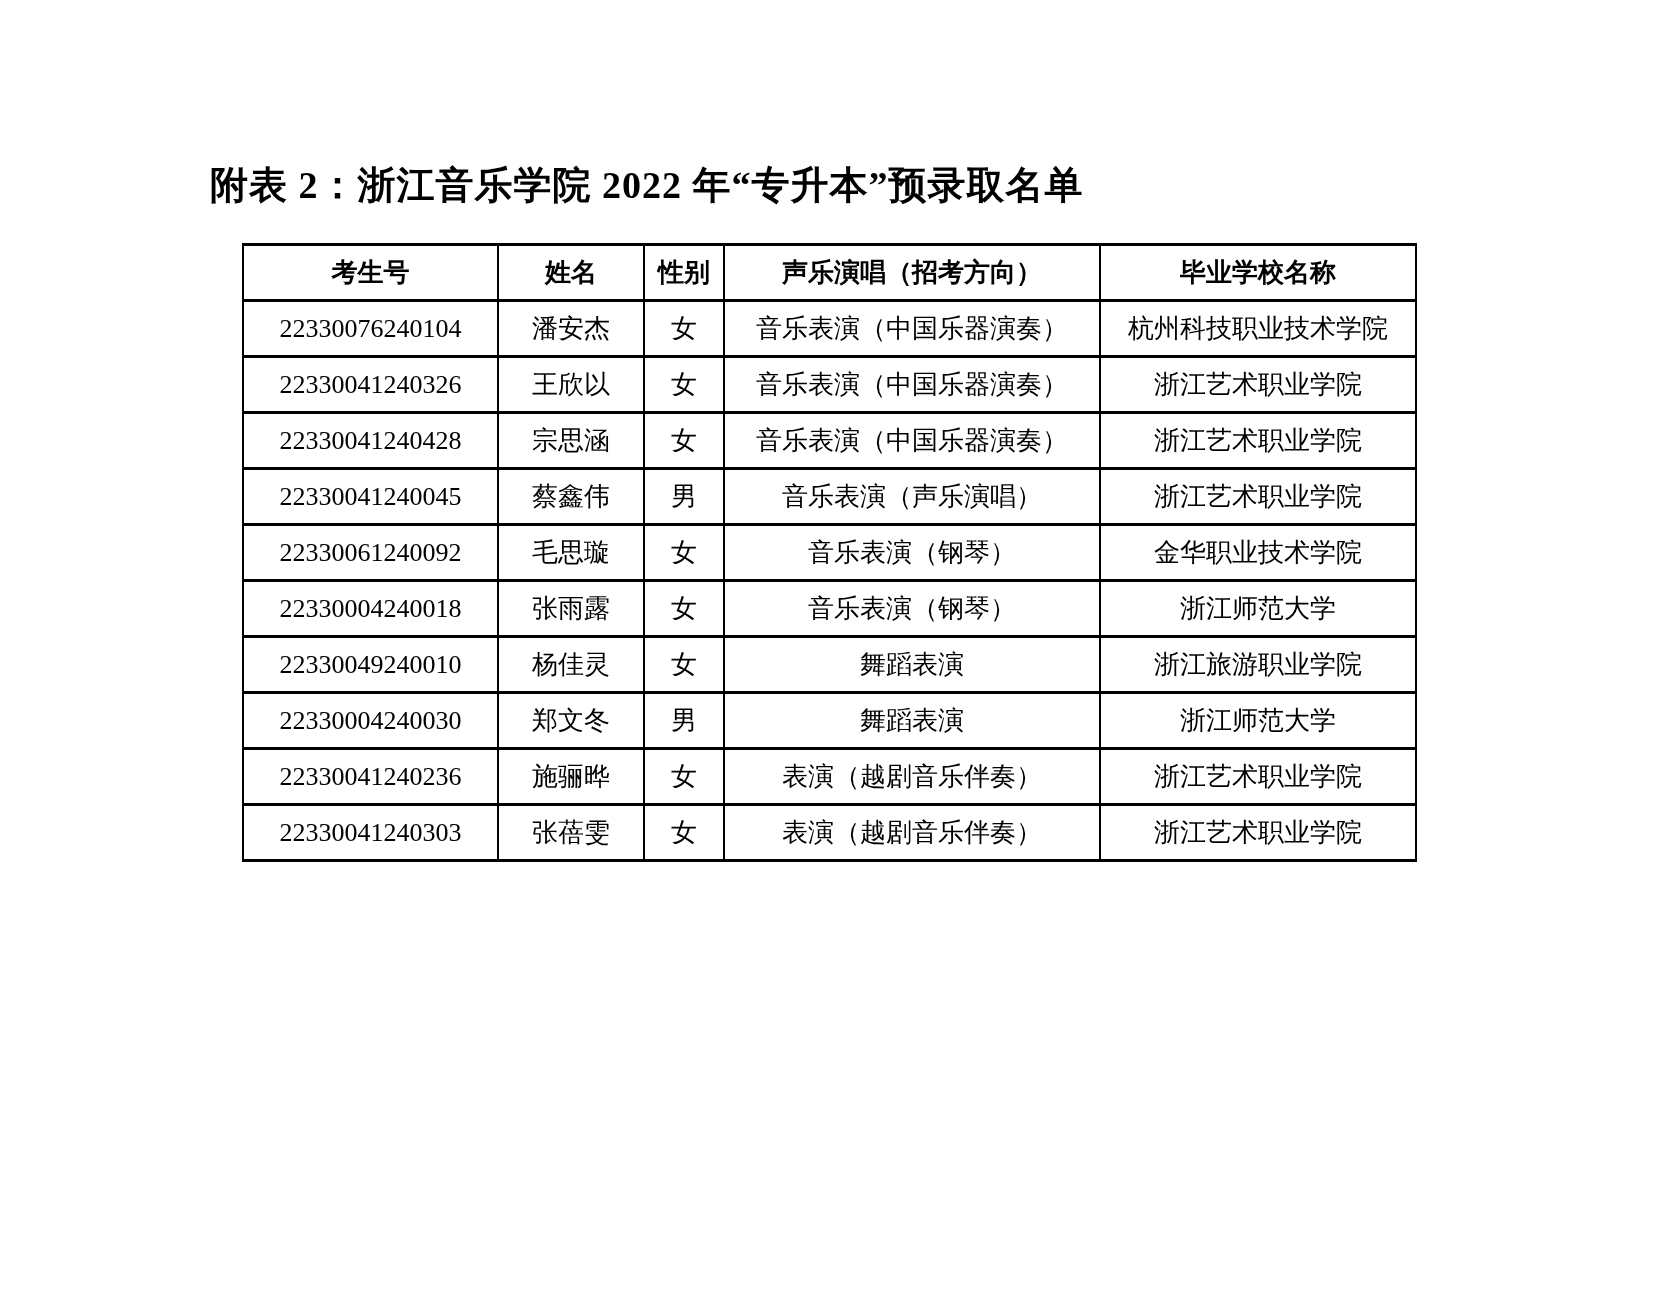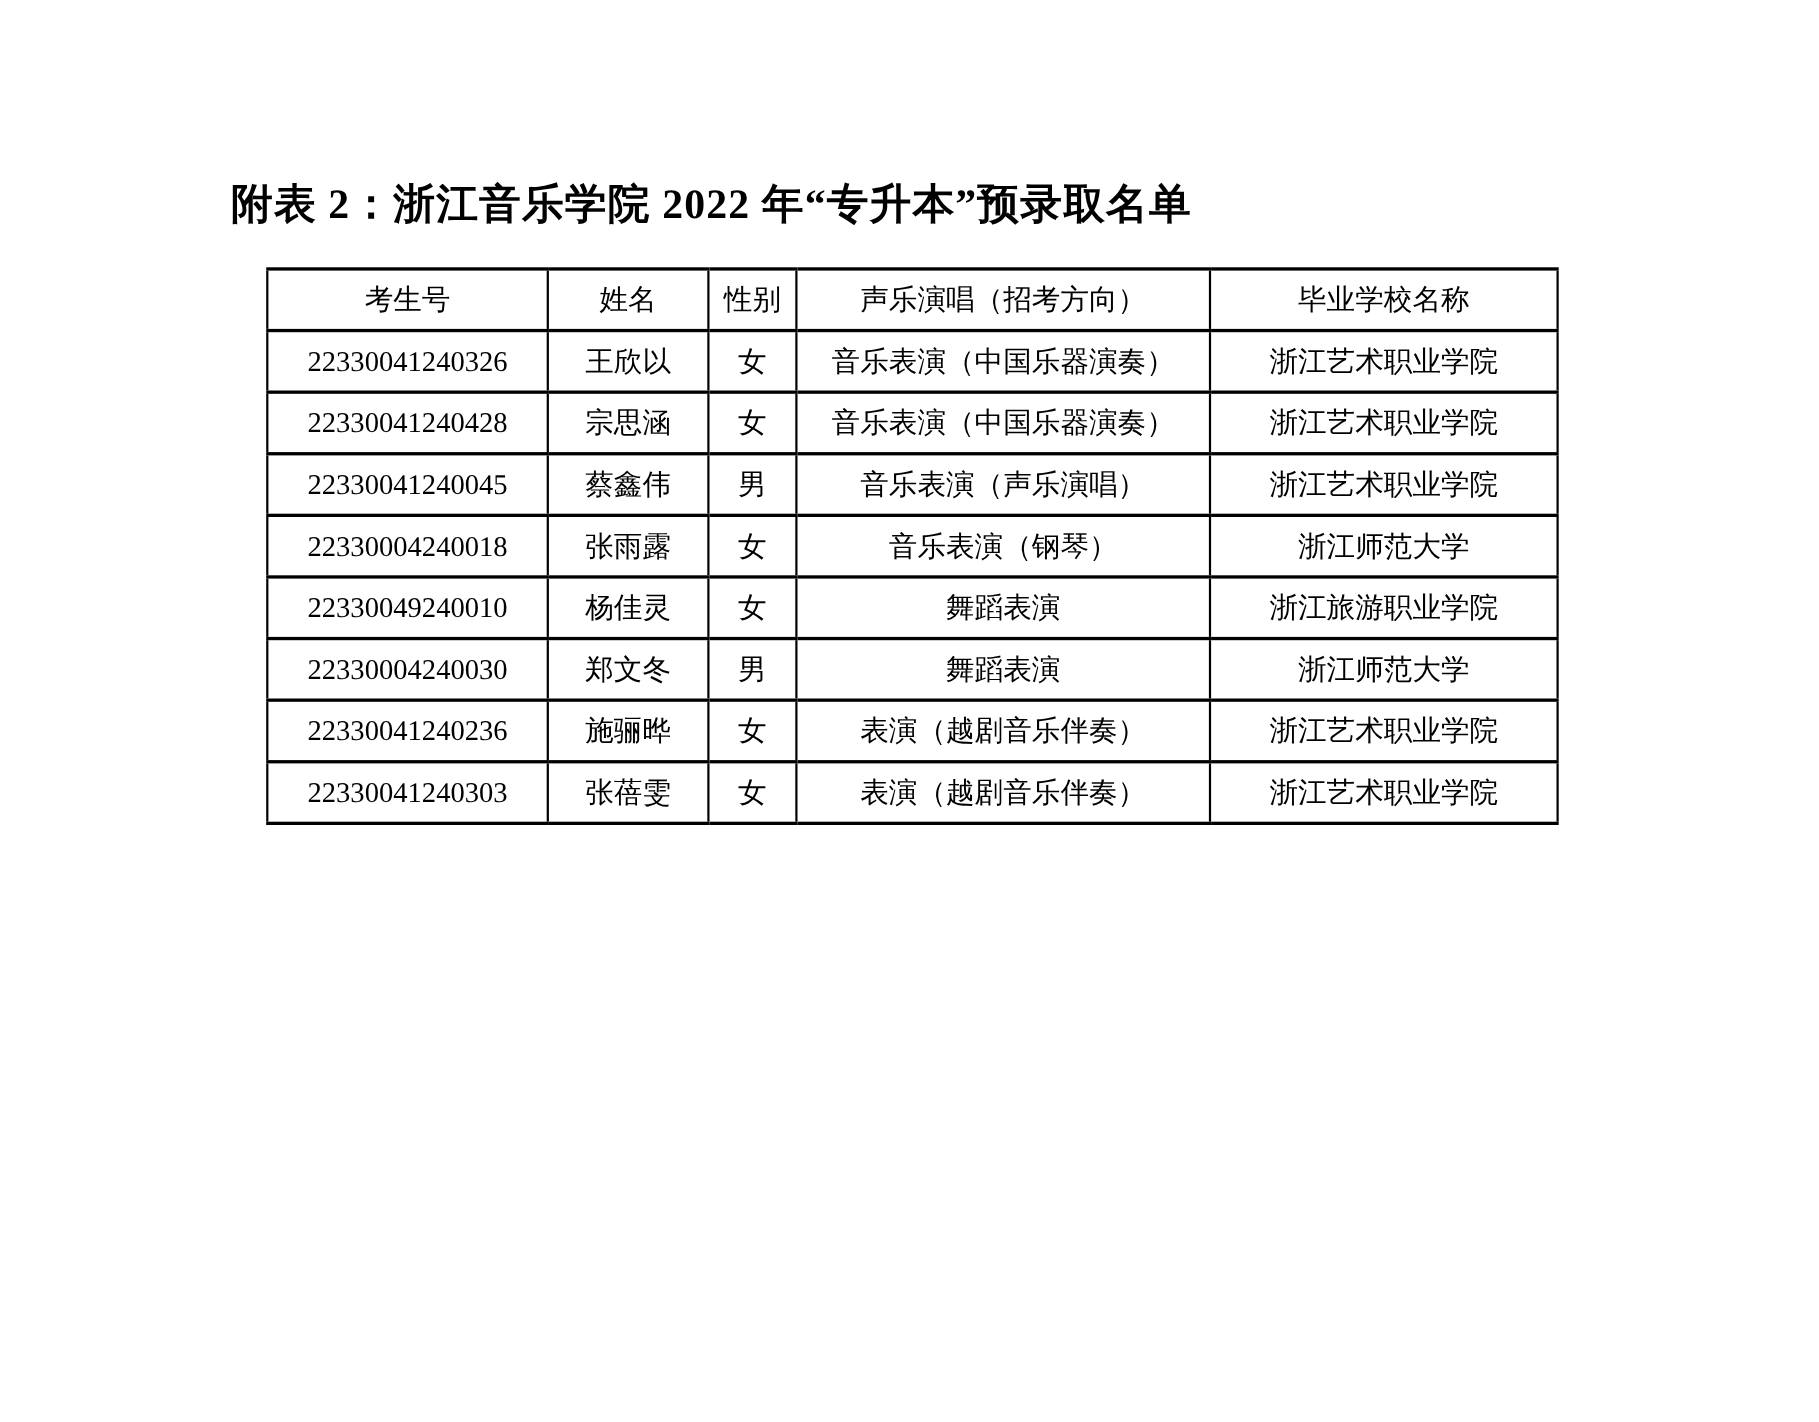--- a/index.html
+++ b/index.html
@@ -41,21 +41,21 @@
     border-bottom: 3px solid #000;
     height: 53px;
     text-align: center;
     vertical-align: middle;
     font-size: 26px;
     padding: 0 4px;
     overflow: hidden;
     white-space: nowrap;
   }
   table.roster th {
-    font-weight: normal;
+    font-weight: bold;
   }
   table.roster td {
     font-weight: normal;
   }
   col.c1 { width: 255px; }
   col.c2 { width: 146px; }
   col.c3 { width: 80px; }
   col.c4 { width: 376px; }
   col.c5 { width: 316px; }
 </style>
@@ -78,39 +78,53 @@
       <tr>
           <th>考生号</th>
           <th>姓名</th>
           <th>性别</th>
           <th>声乐演唱（招考方向）</th>
           <th>毕业学校名称</th>
         </tr>
     </thead>
     <tbody>
         <tr>
+          <td>22330076240104</td>
+          <td>潘安杰</td>
+          <td>女</td>
+          <td>音乐表演（中国乐器演奏）</td>
+          <td>杭州科技职业技术学院</td>
+        </tr>
+        <tr>
           <td>22330041240326</td>
           <td>王欣以</td>
           <td>女</td>
           <td>音乐表演（中国乐器演奏）</td>
           <td>浙江艺术职业学院</td>
         </tr>
         <tr>
           <td>22330041240428</td>
           <td>宗思涵</td>
           <td>女</td>
           <td>音乐表演（中国乐器演奏）</td>
           <td>浙江艺术职业学院</td>
         </tr>
         <tr>
           <td>22330041240045</td>
           <td>蔡鑫伟</td>
           <td>男</td>
           <td>音乐表演（声乐演唱）</td>
           <td>浙江艺术职业学院</td>
+        </tr>
+        <tr>
+          <td>22330061240092</td>
+          <td>毛思璇</td>
+          <td>女</td>
+          <td>音乐表演（钢琴）</td>
+          <td>金华职业技术学院</td>
         </tr>
         <tr>
           <td>22330004240018</td>
           <td>张雨露</td>
           <td>女</td>
           <td>音乐表演（钢琴）</td>
           <td>浙江师范大学</td>
         </tr>
         <tr>
           <td>22330049240010</td>

